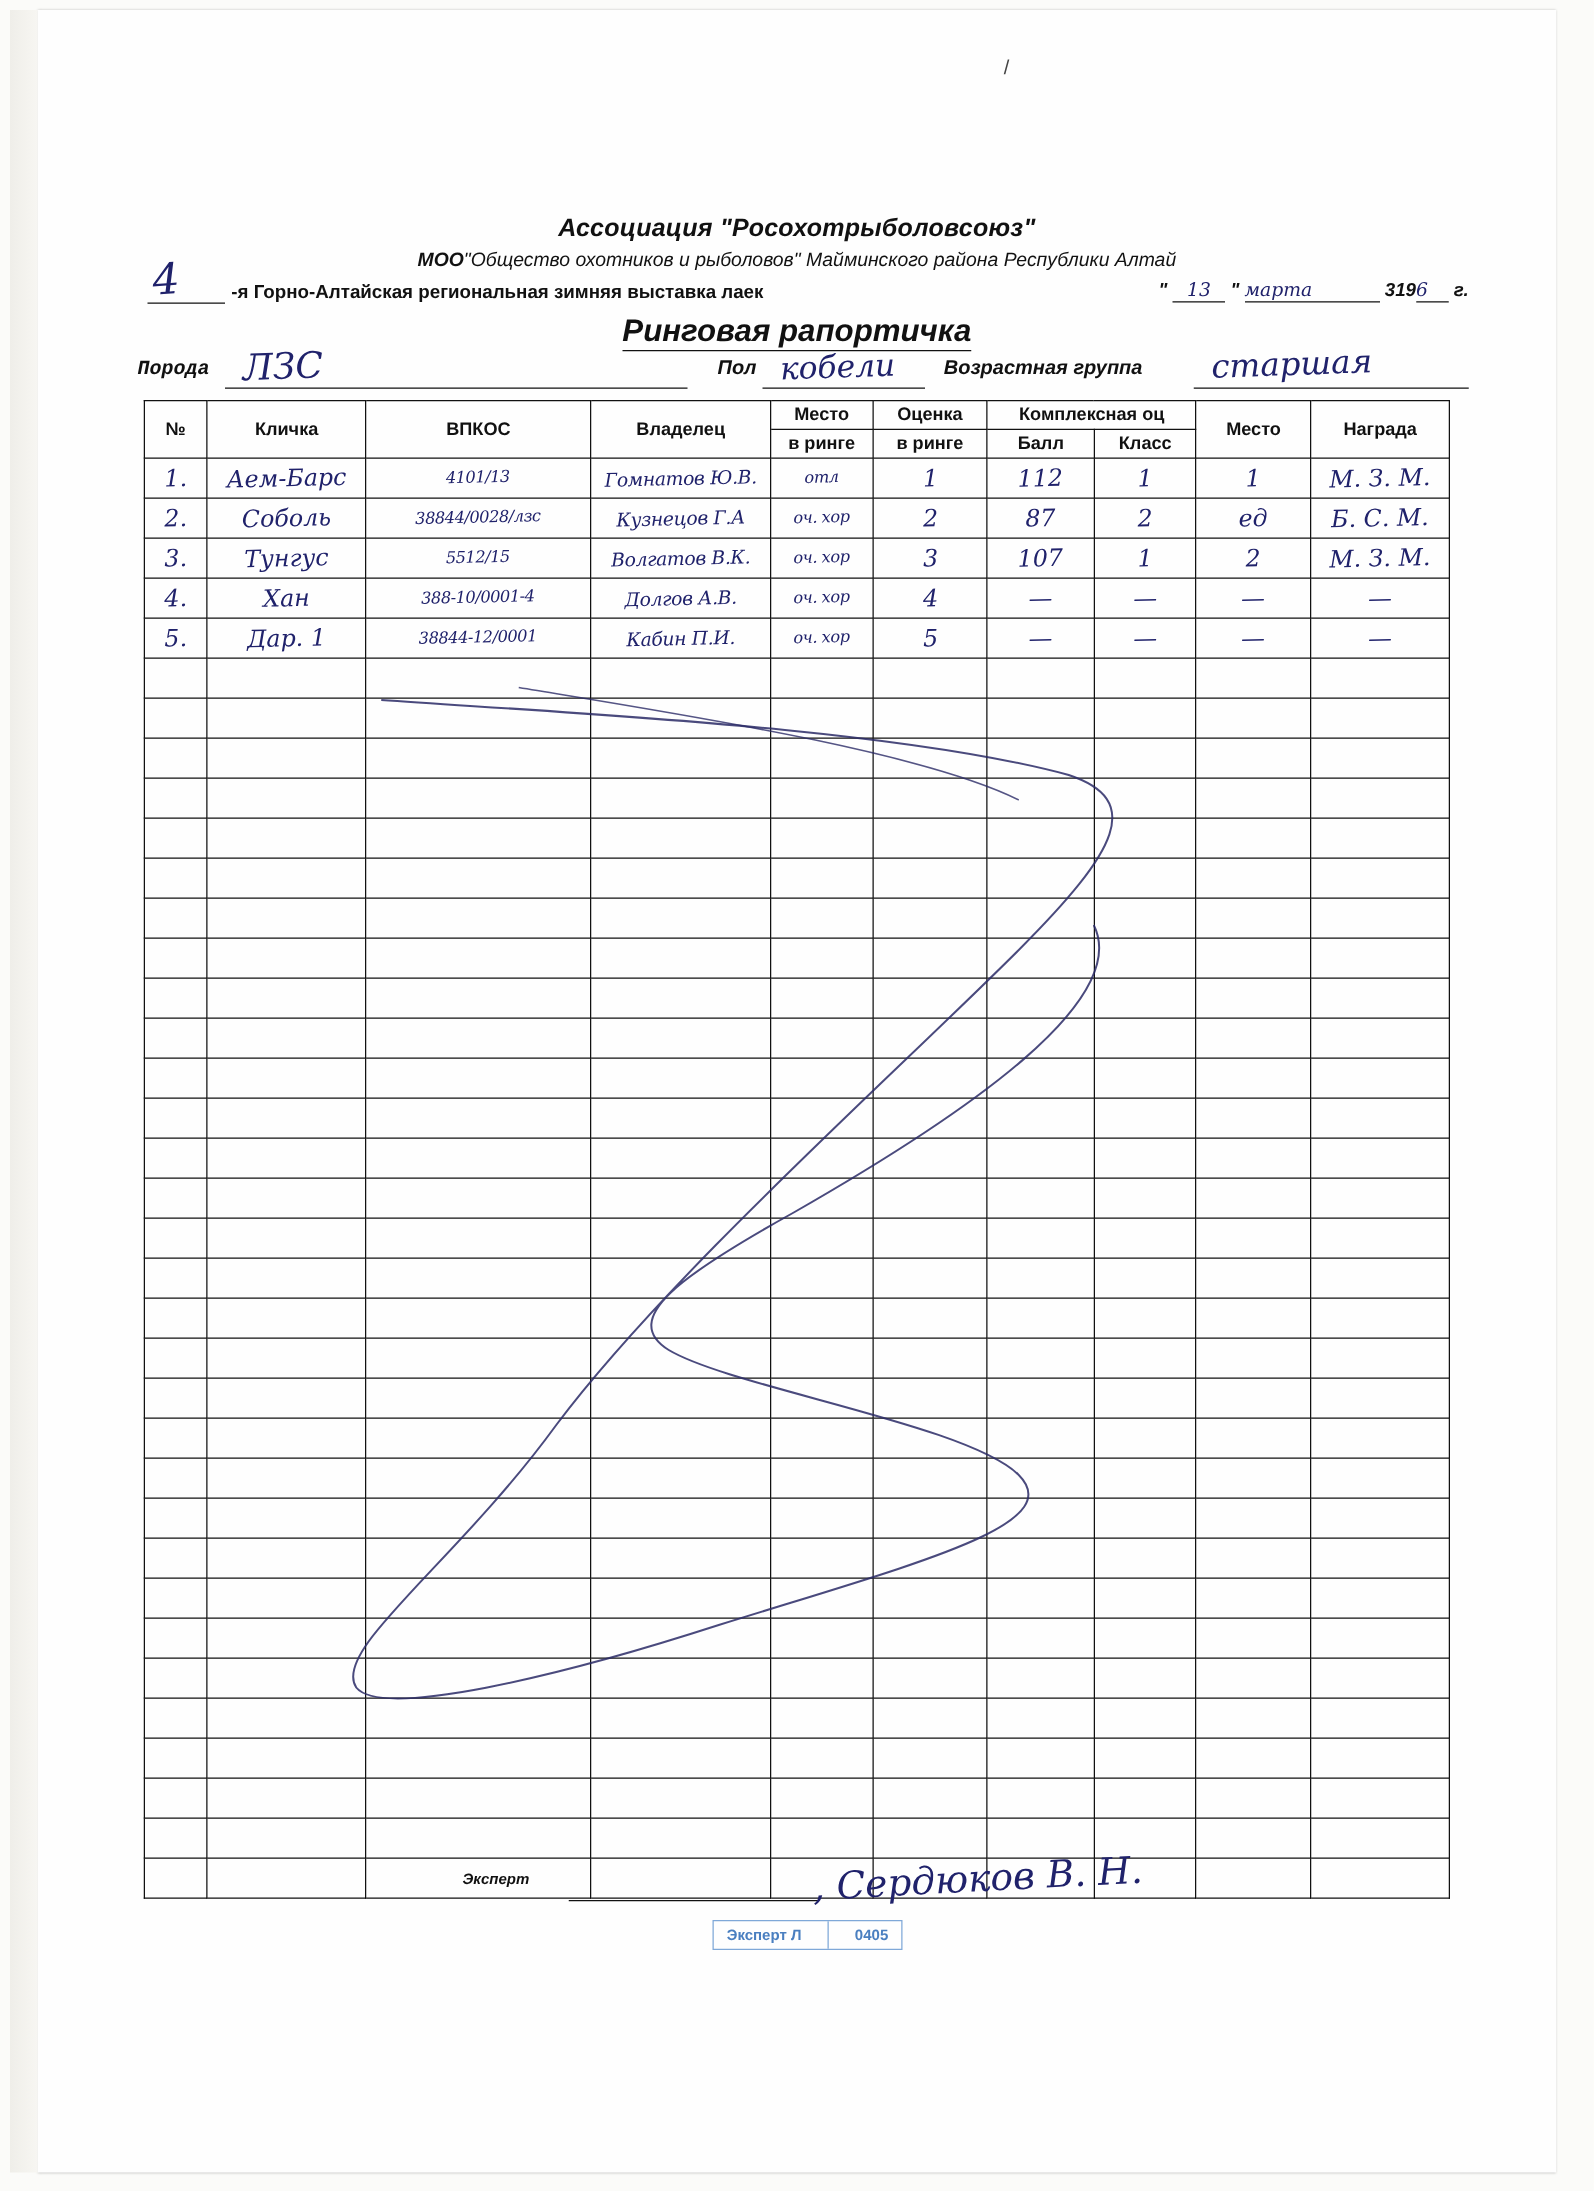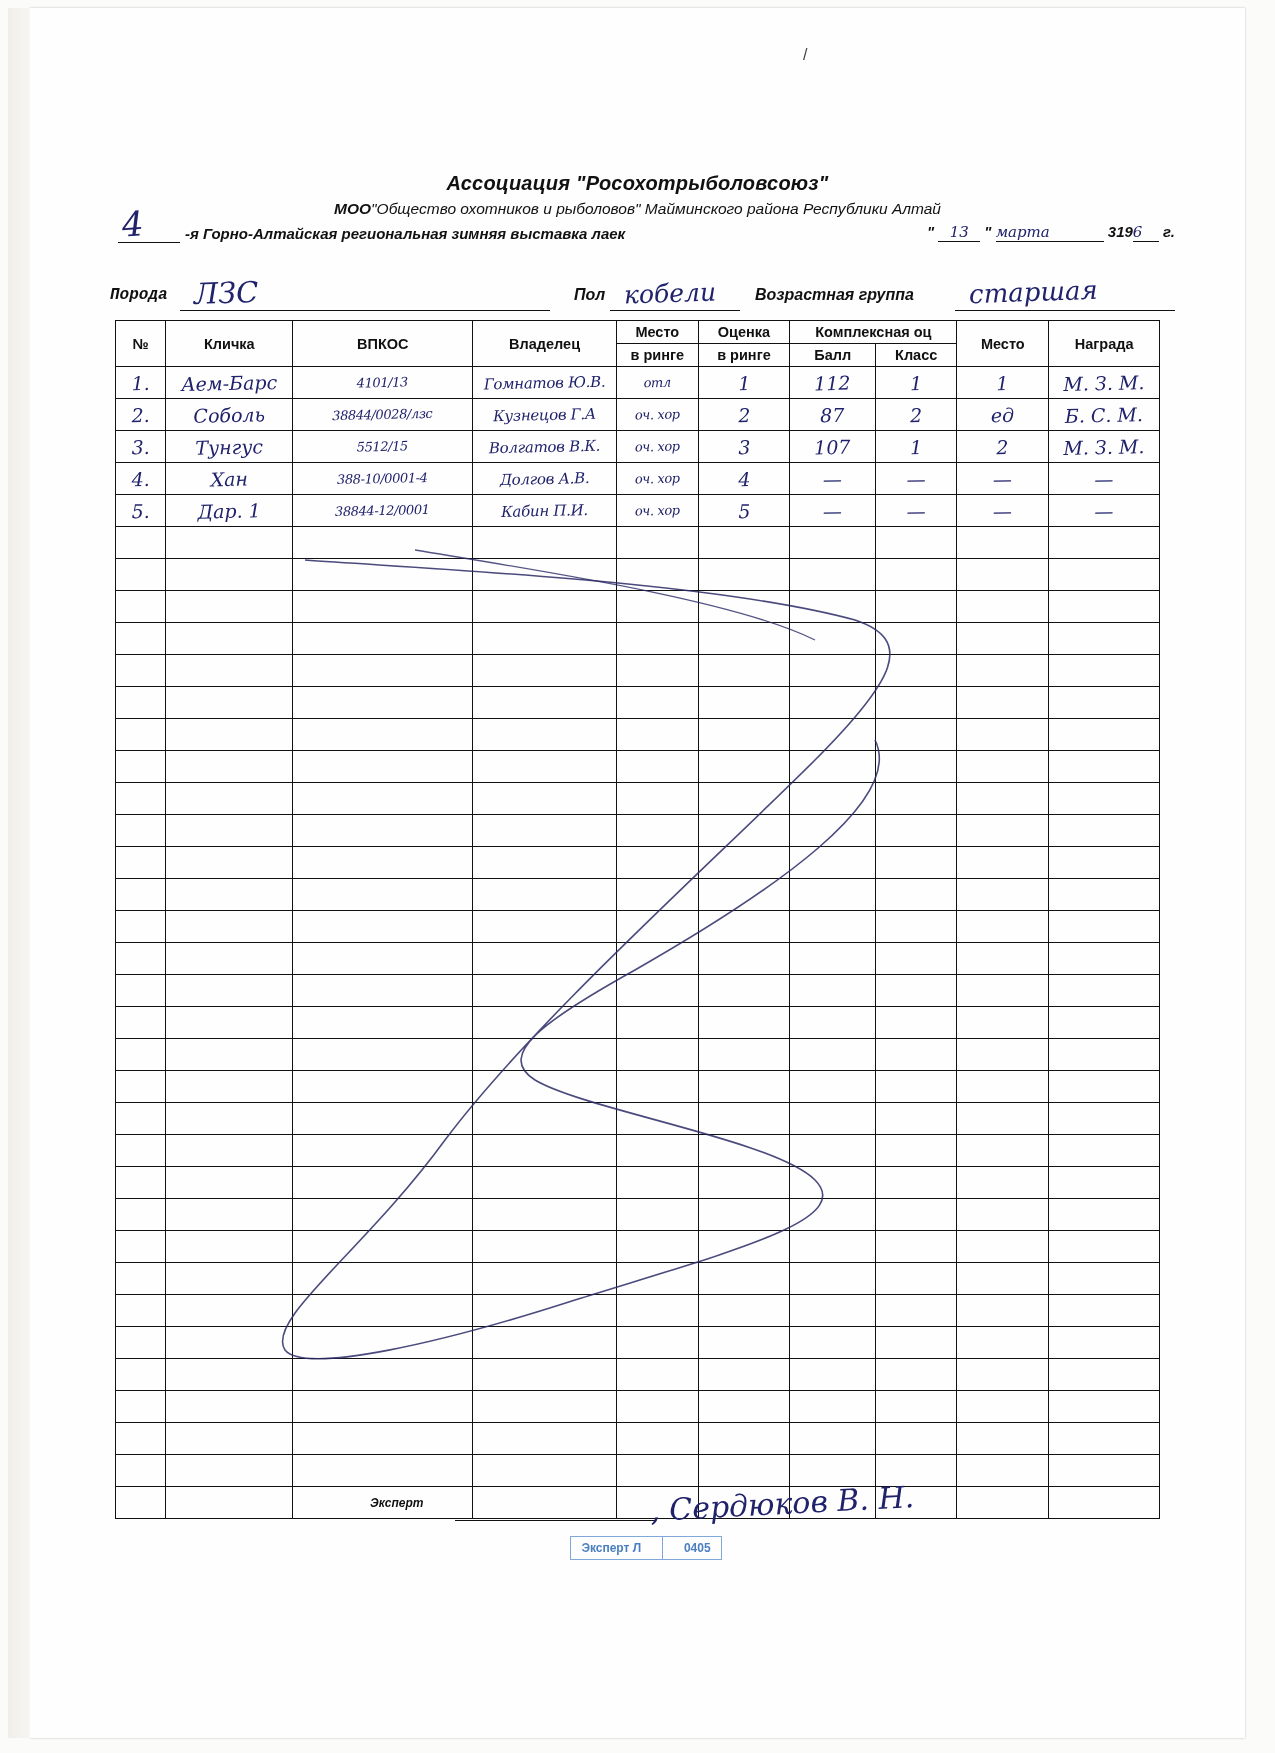--- a/index.html
+++ b/index.html
@@ -262,31 +262,32 @@
 
   <div class="mark-tr">/</div>
 
   <div class="hdr assoc">Ассоциация "Росохотрыболовсоюз"</div>
   <div class="hdr org">
     <b>МОО</b><span>"Общество охотников и рыболовов" Майминского района Республики Алтай</span>
   </div>
 
   <div class="num-hand">4</div>
   <div class="num-underline"></div>
-  <div class="expo-text" style="font-size:15px;font-weight:bold;font-style:italic;">-я Горно-Алтайская  региональная зимняя выставка лаек</div>
+  <div class="expo-text" style="font-size:15px;font-weight:bold;">-я Горно-Алтайская  региональная зимняя выставка лаек</div>
 
   <div class="date-block">
     <span>"</span>
     <span class="ul-sm"><span class="hand">13</span></span>
     <span>"</span>
     <span class="ul-md"><span class="hand">марта</span></span>
     <span>319</span><span class="ul-yr"><span class="hand">6</span></span>
     <span>г.</span>
   </div>
 
+  <div class="title"><span>Ринговая рапортичка</span></div>
 
   <div class="breed-row">
     <span class="lbl" style="left:0;top:3px;font-family:Liberation Mono, monospace;">Порода</span>
     <span class="fill" style="left:70px;top:5px;width:370px;">
       <span class="hw">ЛЗС</span>
     </span>
     <span class="lbl" style="left:464px;top:3px;">Пол</span>
     <span class="fill" style="left:500px;top:5px;width:130px;">
       <span class="hw" style="font-size:25px;top:-9px;">кобели</span>
     </span>

